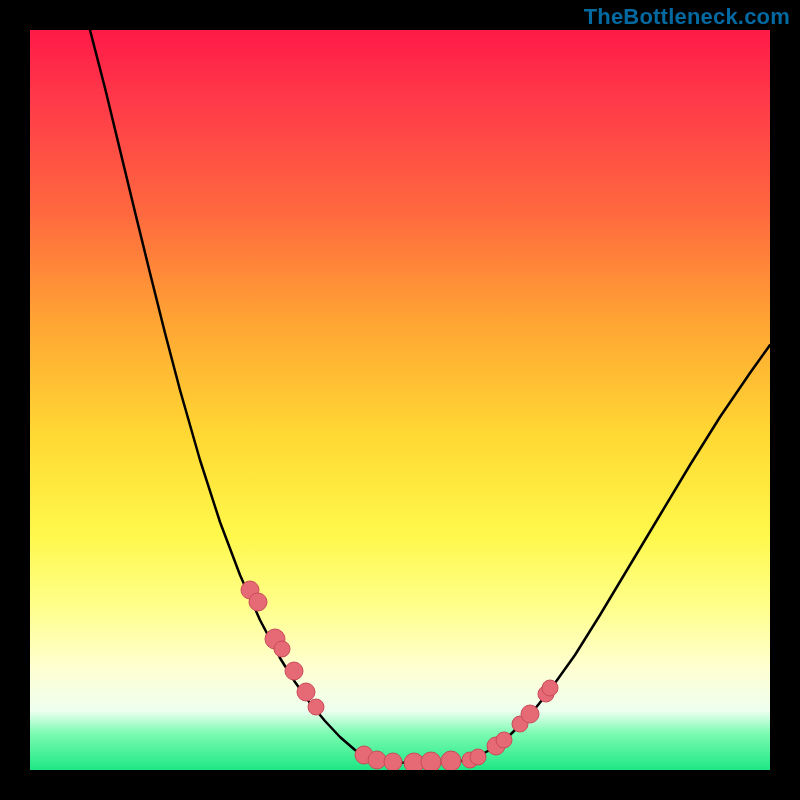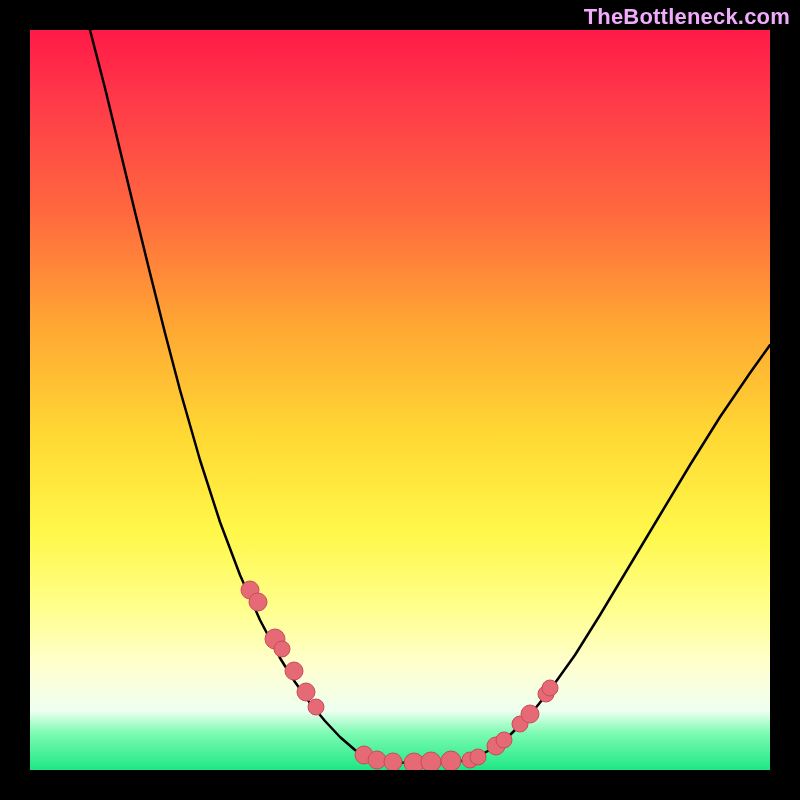--- a/index.html
+++ b/index.html
@@ -16,21 +16,21 @@
     width: 800px;
     height: 800px;
     background: #000;
   }
   .watermark {
     position: absolute;
     top: 4px;
     right: 10px;
     font-size: 22px;
     font-weight: 600;
-    color: #f0abfc;
+    color: #0369a1;
     letter-spacing: 0.2px;
     z-index: 5;
   }
   .plot-area {
     position: absolute;
     left: 30px;
     top: 30px;
     width: 740px;
     height: 740px;
     overflow: hidden;

